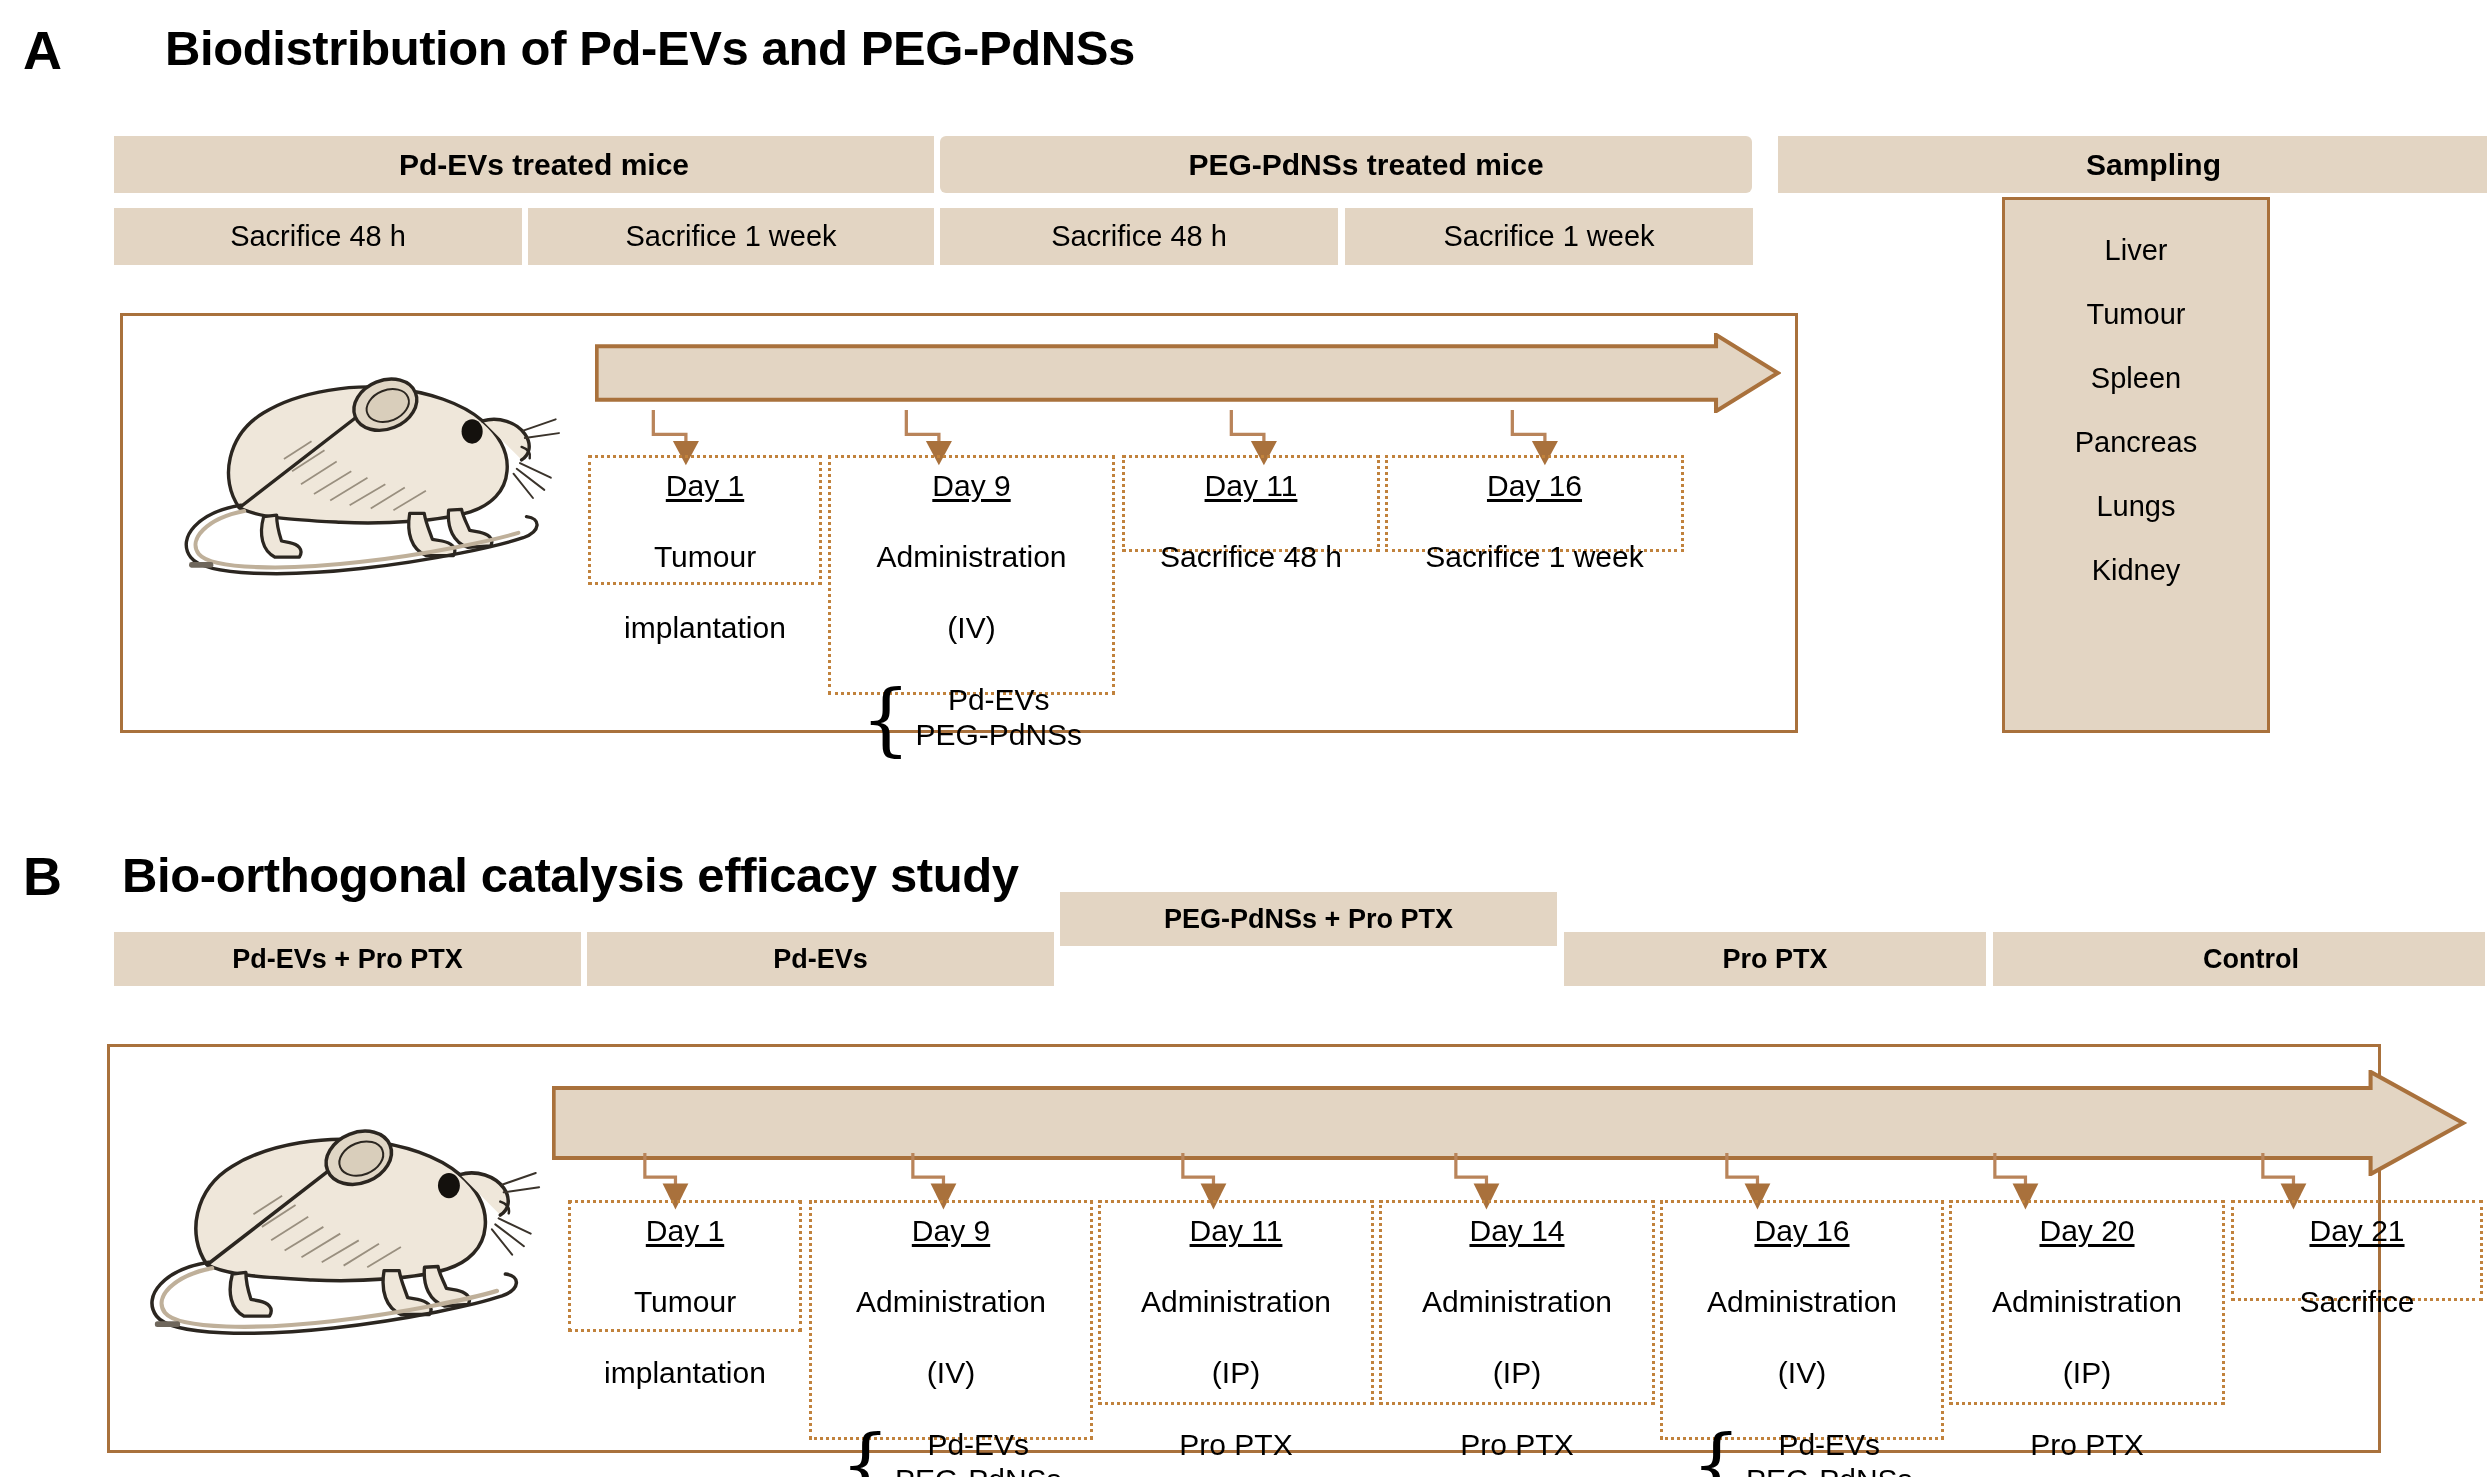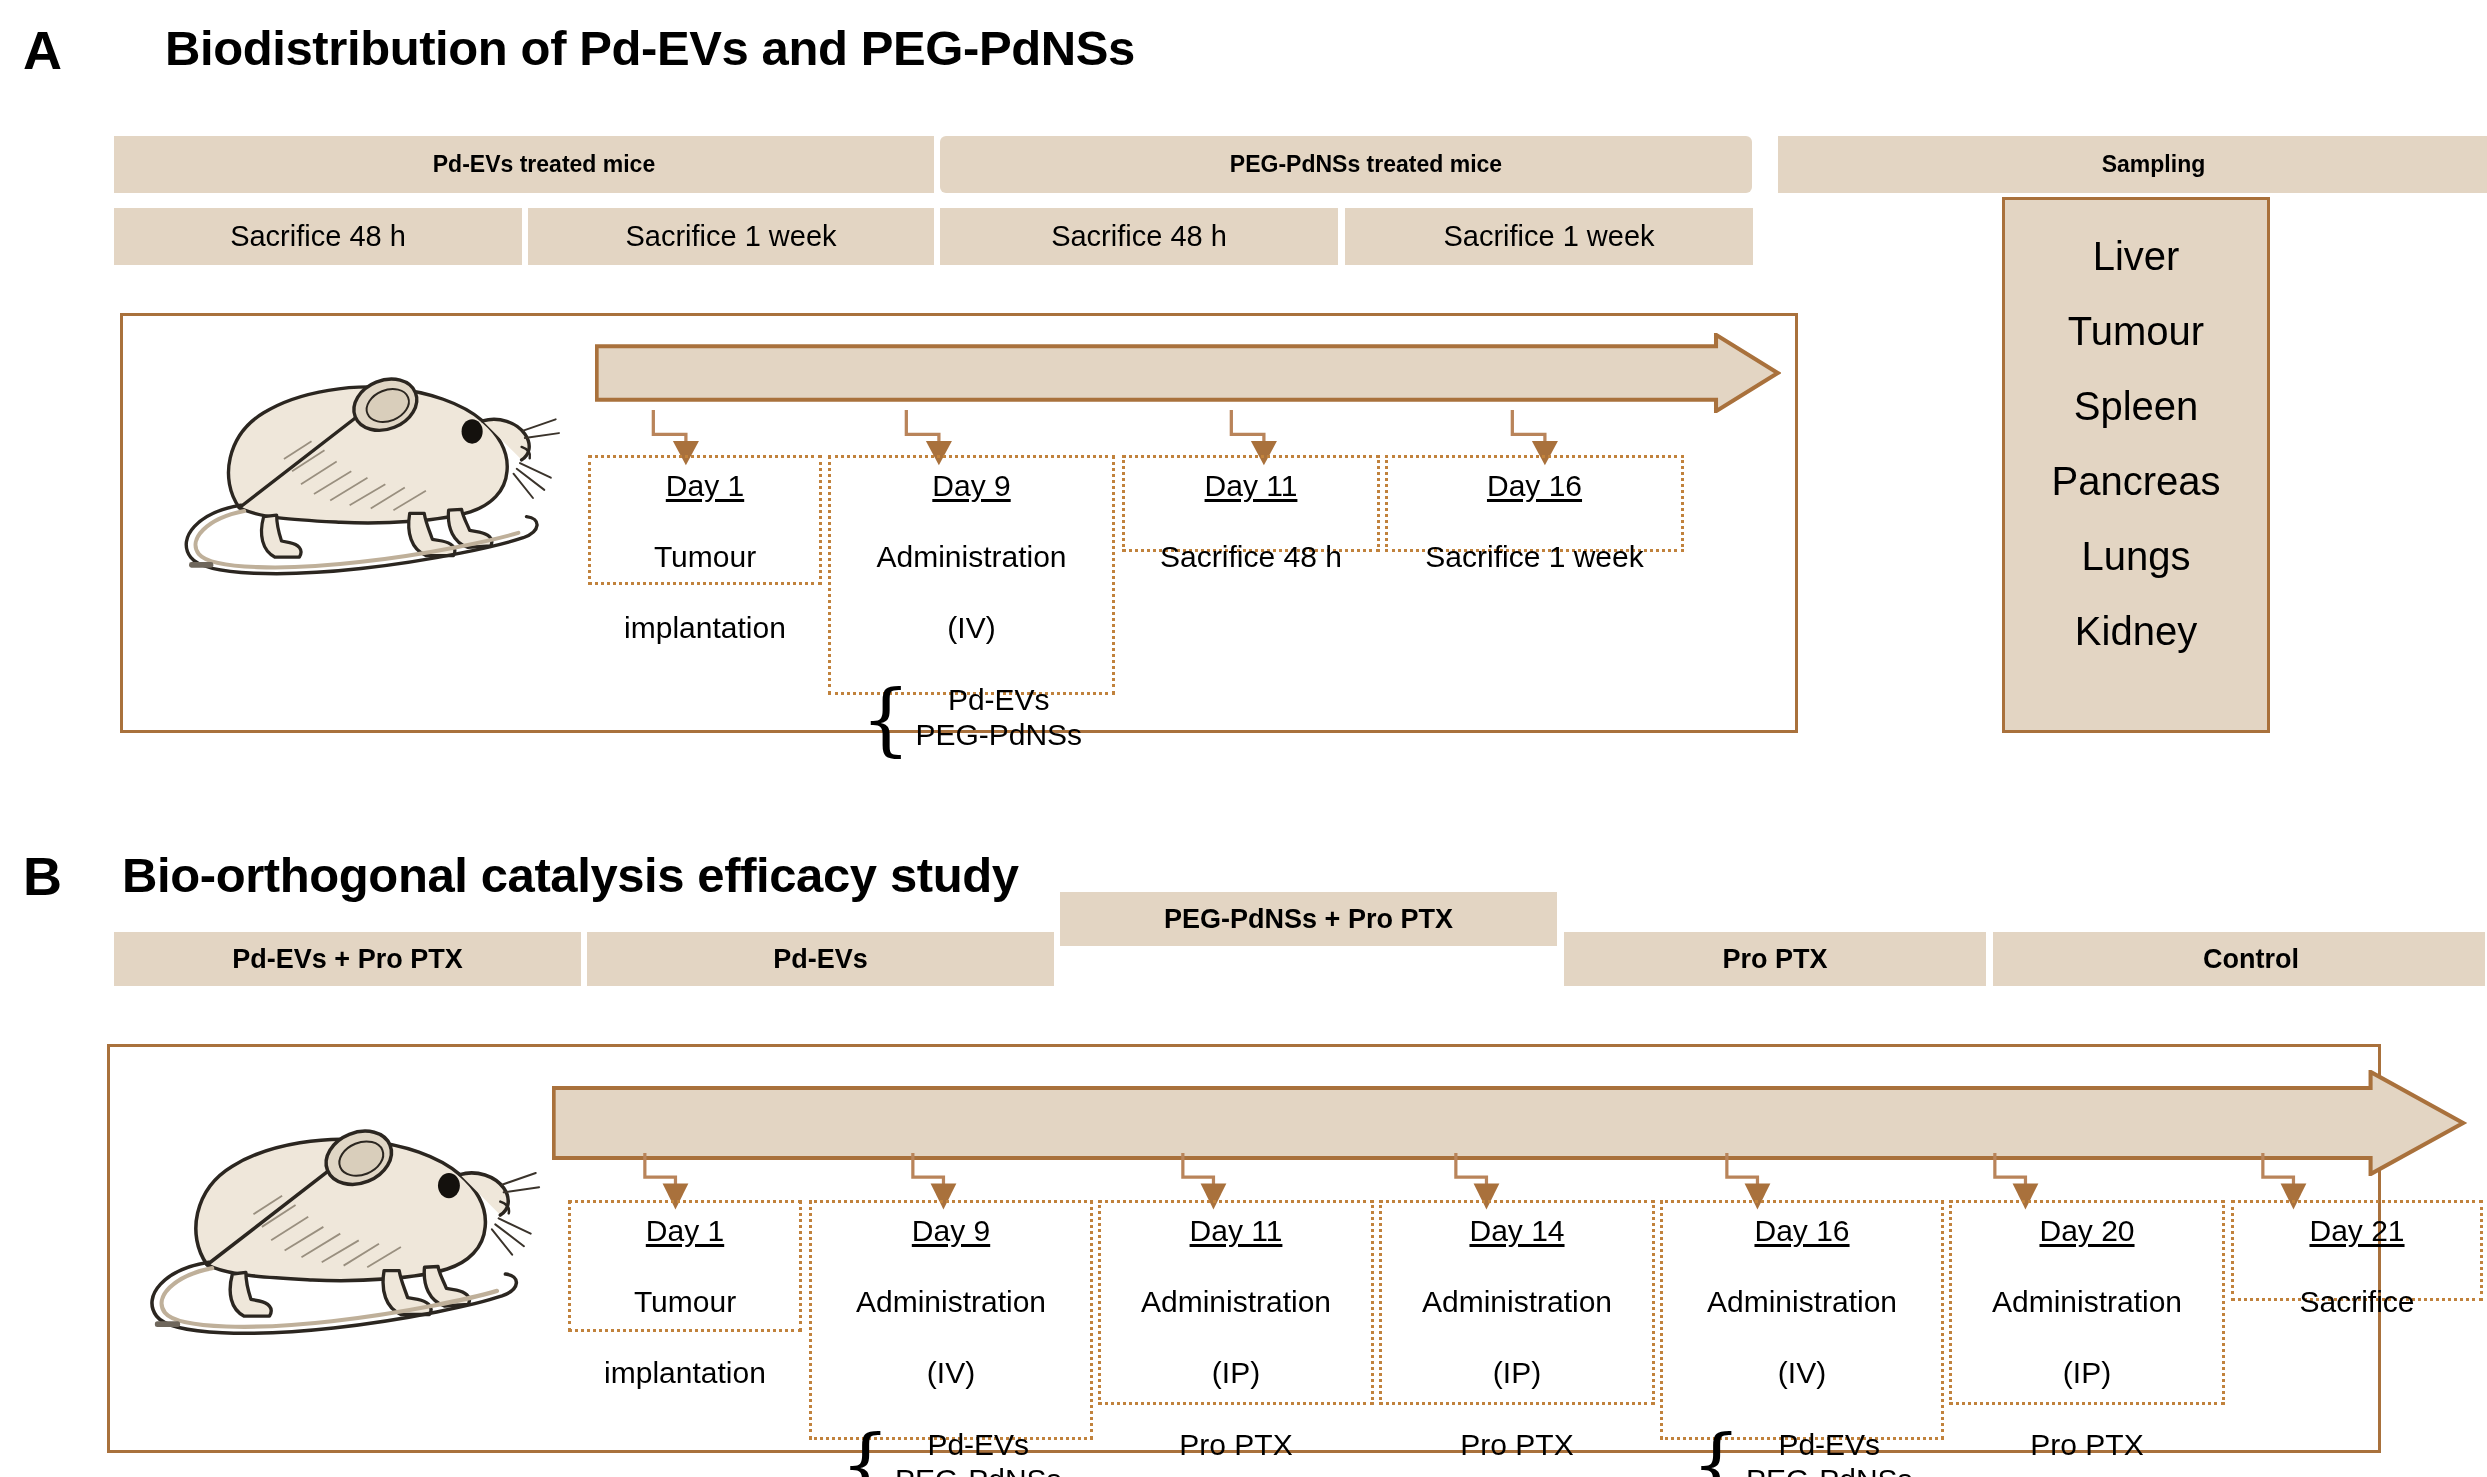--- a/index.html
+++ b/index.html
@@ -14,34 +14,34 @@
     font-size:54px;font-weight:bold;letter-spacing:-0.8px;line-height:1;
   }
   .panel-title{
     font-size:49px;font-weight:bold;line-height:1;letter-spacing:-0.4px;
   }
   
   .hdr{
     background:#E3D5C3;display:flex;align-items:center;justify-content:center;
     text-align:center;font-weight:bold;box-sizing:border-box;
   }
-  .hdr.big{font-size:23px;padding-left:40px;}
+  .hdr.big{font-size:30px;padding-left:40px;}
   .hdr.sub{font-size:29px;font-weight:normal;}
   .hdr.grp{font-size:27px;}
   
   .outer{
     border:3.2px solid #A9713C;background:#ffffff;box-sizing:border-box;
   }
   
   .sampling-box{
     border:3.2px solid #A9713C;background:#E3D5C3;box-sizing:border-box;
     display:flex;flex-direction:column;align-items:center;justify-content:flex-start;
     padding-top:36px;
   }
-  .sampling-box span{font-size:40px;line-height:1;margin-bottom:35px;}
+  .sampling-box span{font-size:29px;line-height:1;margin-bottom:35px;}
   
   .blockarrow{pointer-events:none;}
   
   .evbox{
     border:3.2px dotted #C1823C;background:transparent;box-sizing:border-box;
     display:flex;flex-direction:column;align-items:center;
     padding-top:9.7px;
     gap:36px;
   }
   .evbox .day{

